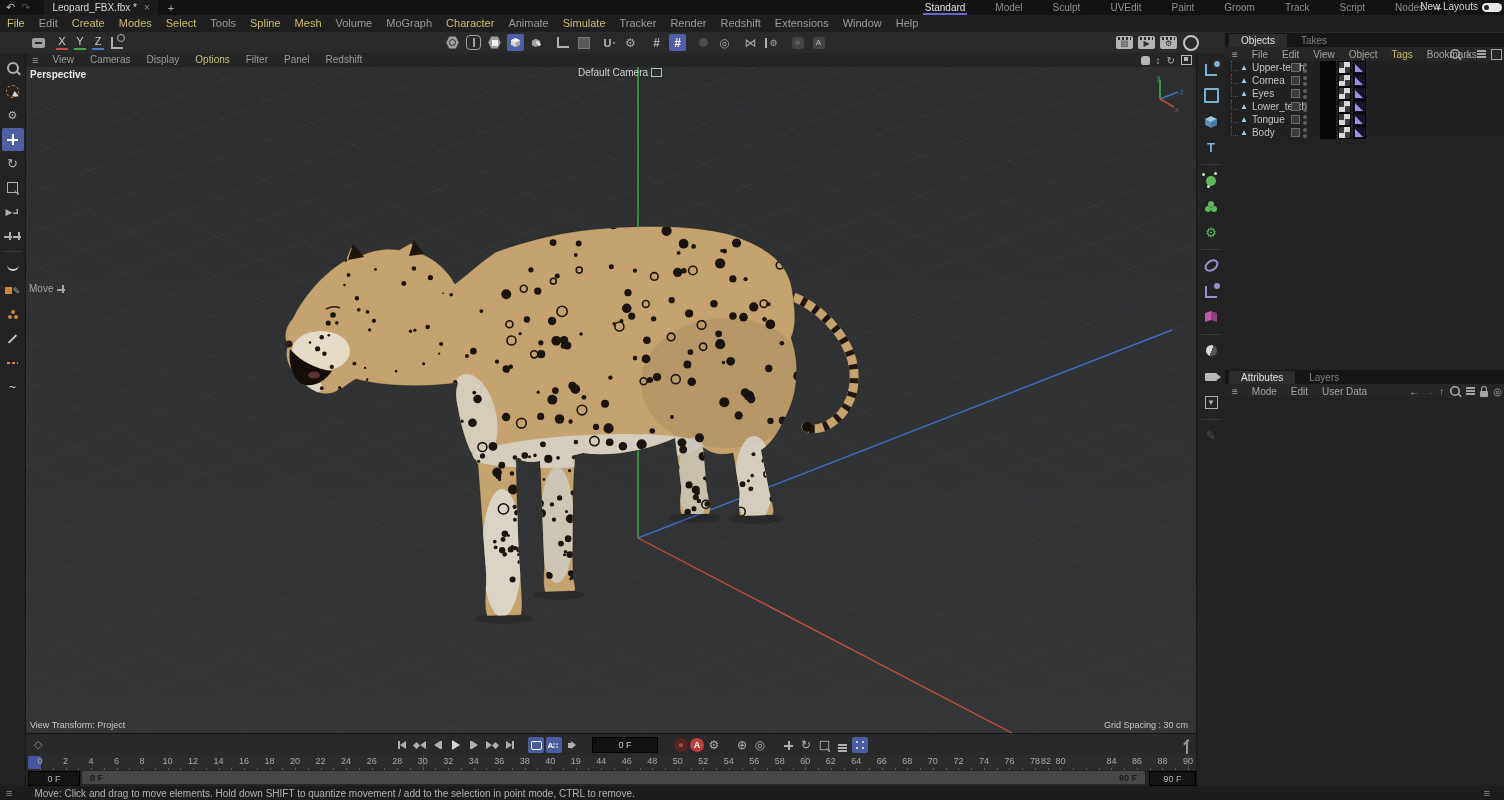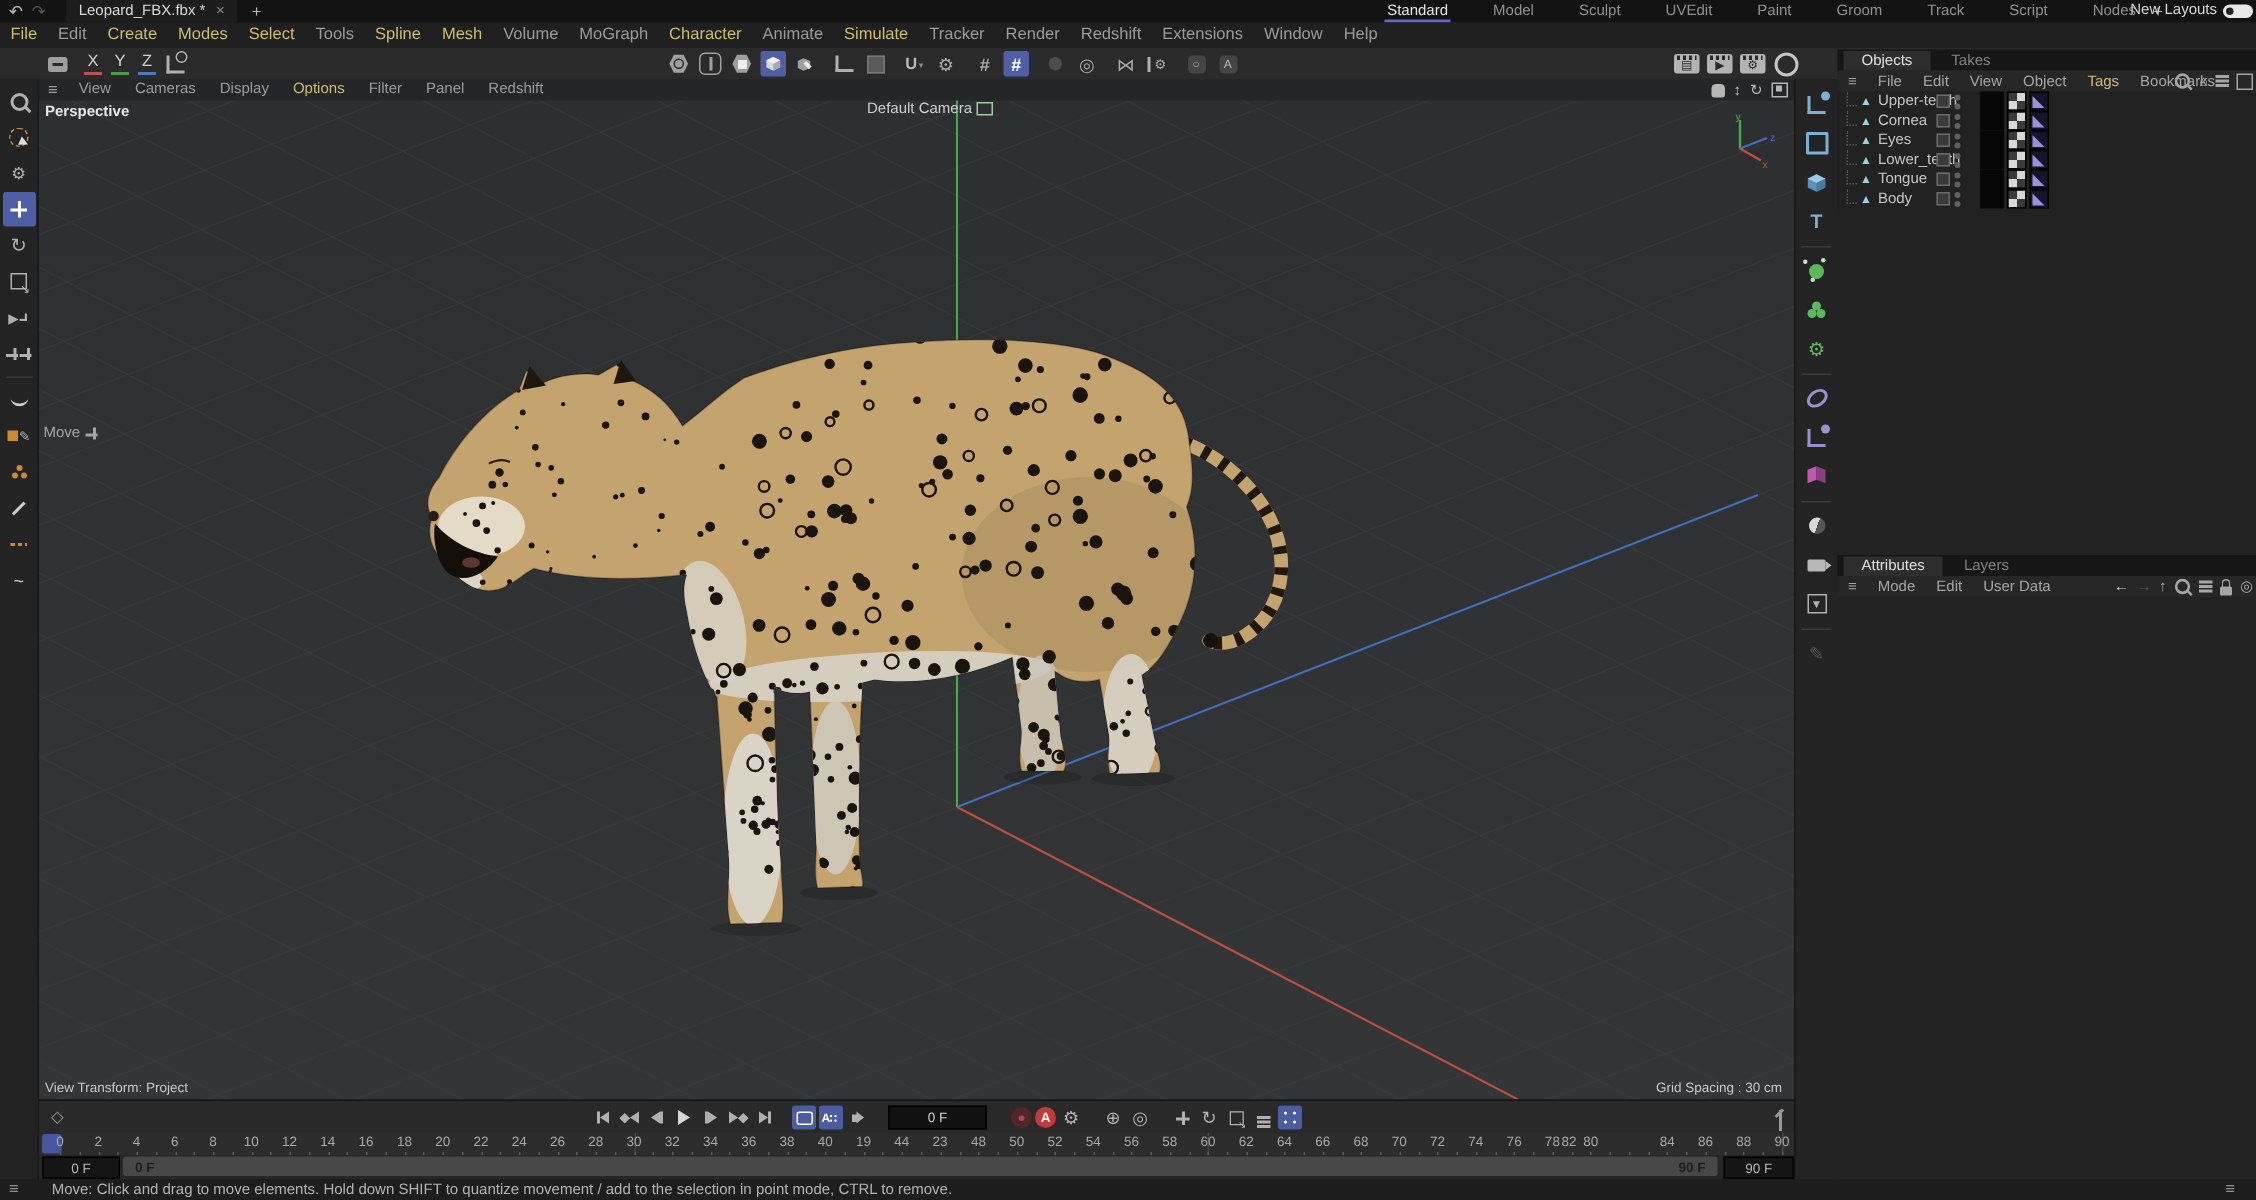--- a/index.html
+++ b/index.html
@@ -1294,21 +1294,21 @@
       <span class="rl-tick" style="left: 524.222px;"></span>
       <span class="rl-label" style="left: 524.222px;">40</span>
       <span class="rl-tick" style="left: 536.978px;"></span>
       <span class="rl-tick" style="left: 549.733px;"></span>
       <span class="rl-label" style="left: 549.733px;">19</span>
       <span class="rl-tick" style="left: 562.489px;"></span>
       <span class="rl-tick" style="left: 575.244px;"></span>
       <span class="rl-label" style="left: 575.244px;">44</span>
       <span class="rl-tick" style="left: 588px;"></span>
       <span class="rl-tick" style="left: 600.756px;"></span>
-      <span class="rl-label" style="left: 600.756px;">23</span>
+      <span class="rl-label" style="left: 600.756px;">46</span>
       <span class="rl-tick" style="left: 613.511px;"></span>
       <span class="rl-tick" style="left: 626.267px;"></span>
       <span class="rl-label" style="left: 626.267px;">48</span>
       <span class="rl-tick" style="left: 639.022px;"></span>
       <span class="rl-tick" style="left: 651.778px;"></span>
       <span class="rl-label" style="left: 651.778px;">50</span>
       <span class="rl-tick" style="left: 664.533px;"></span>
       <span class="rl-tick" style="left: 677.289px;"></span>
       <span class="rl-label" style="left: 677.289px;">52</span>
       <span class="rl-tick" style="left: 690.044px;"></span>

